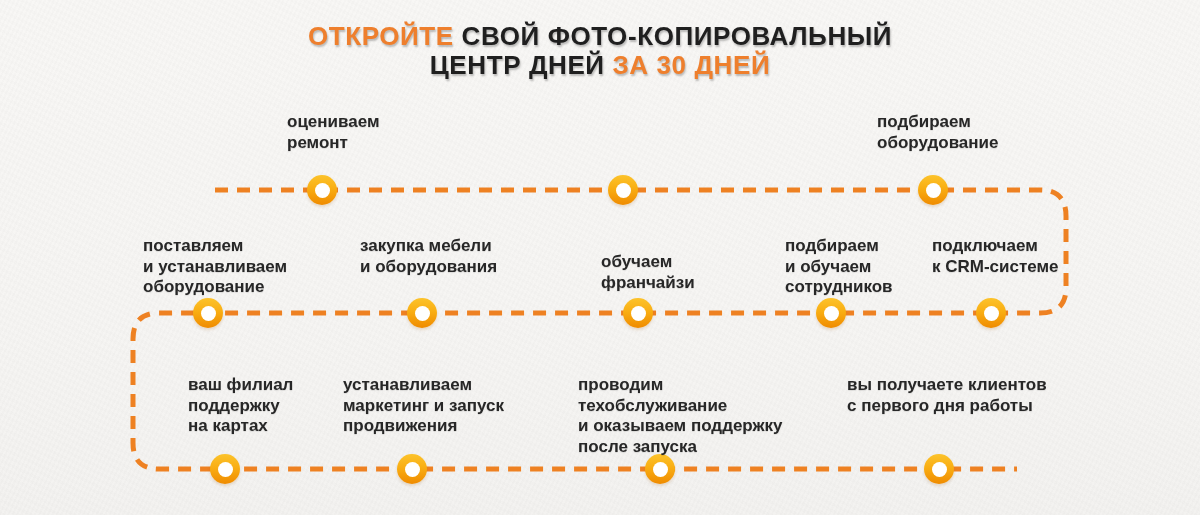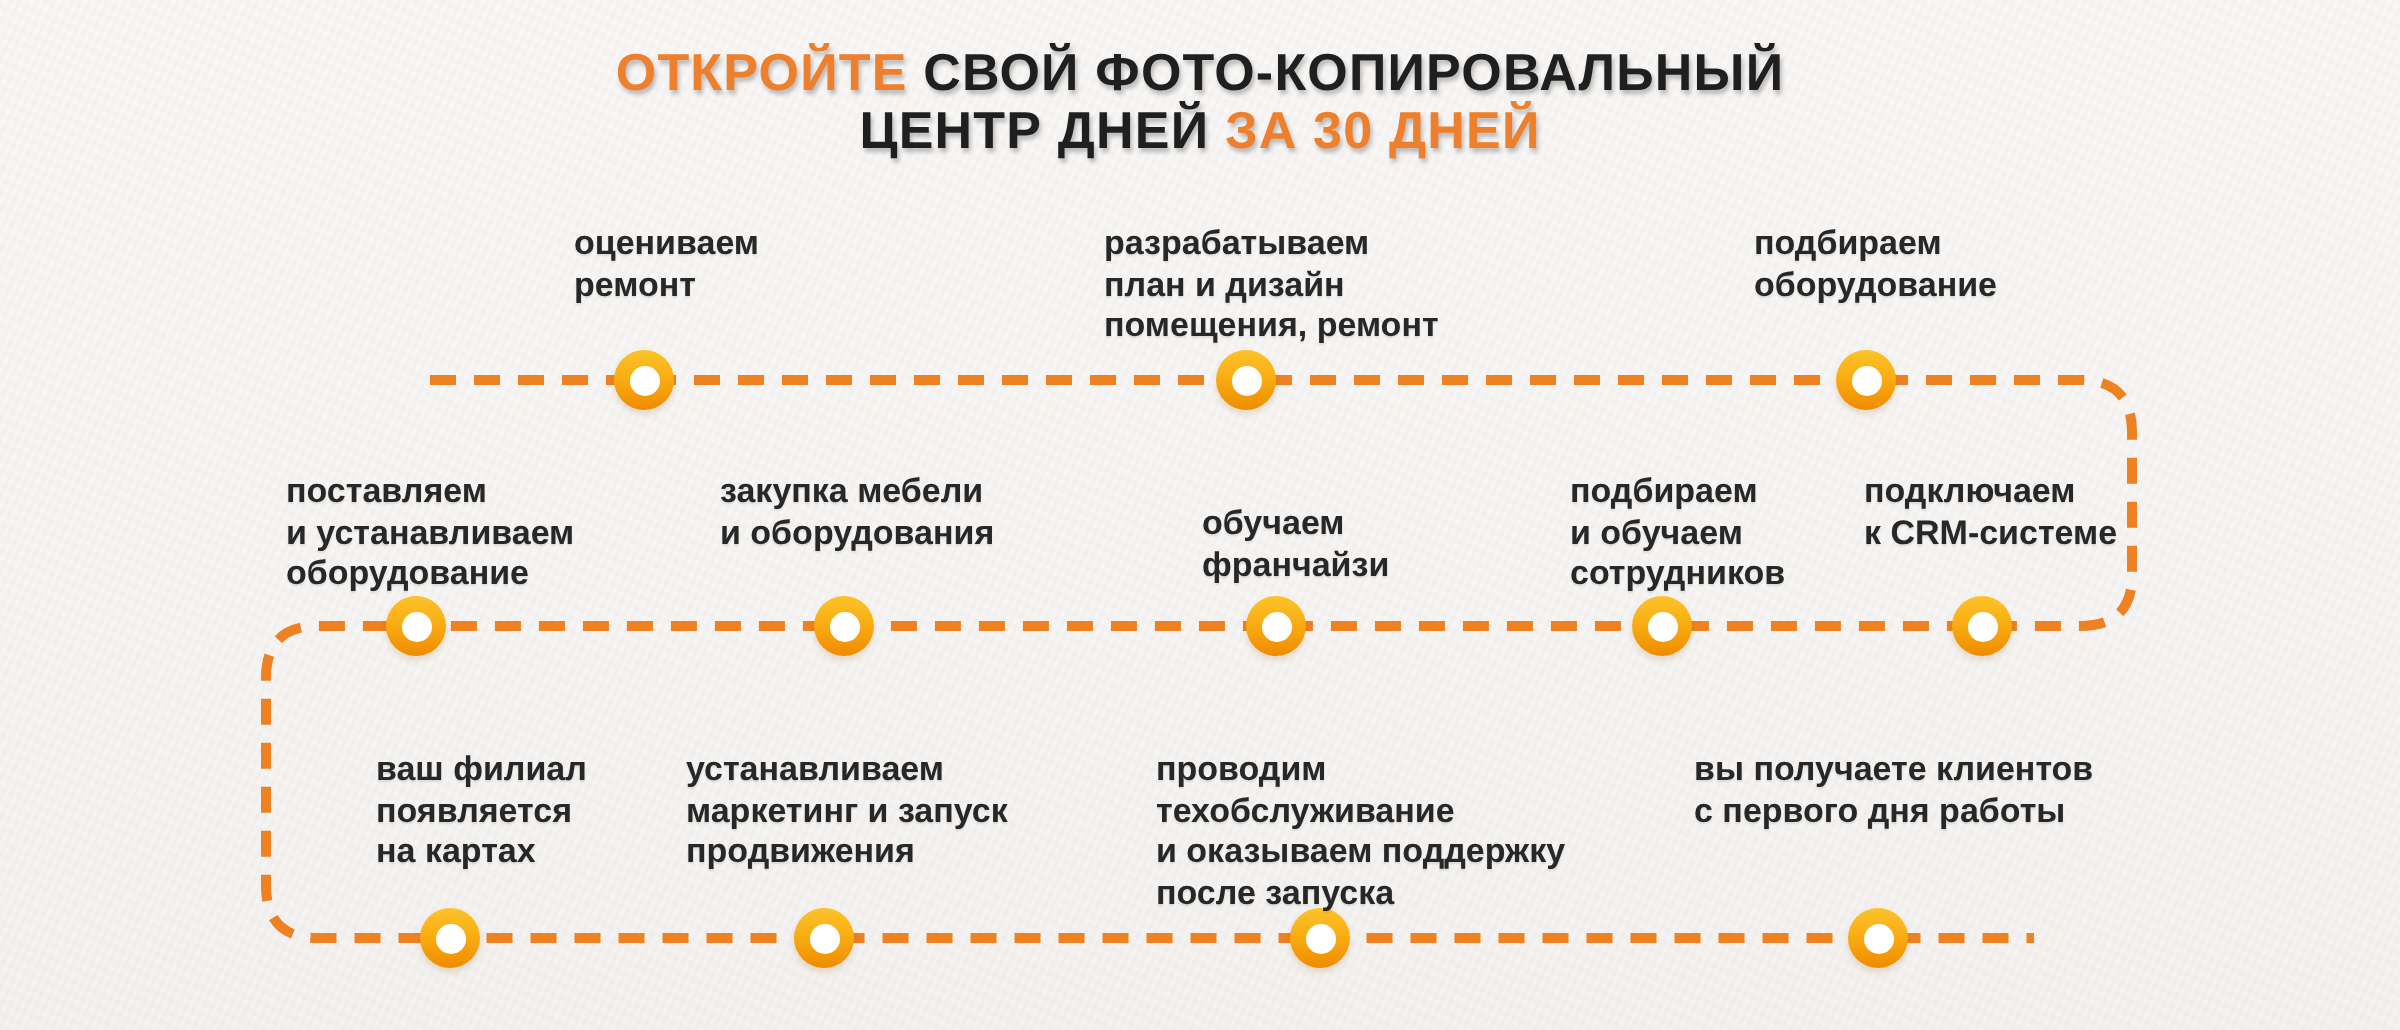--- a/index.html
+++ b/index.html
@@ -97,41 +97,38 @@
     </div>
   <div class="node" style="left:660px;top:469px">
       <div class="hole"></div>
     </div>
   <div class="node" style="left:939px;top:469px">
       <div class="hole"></div>
     </div>
 
   <div class="step-label" style="left:287px;top:112px">оцениваем
 ремонт</div>
-  <div class="step-label" style="left:552px;top:112px">разрабатываем
-план и дизайн
-помещения, ремонт</div>
   <div class="step-label" style="left:877px;top:112px">подбираем
 оборудование</div>
 
   <div class="step-label" style="left:143px;top:236px">поставляем
 и устанавливаем
 оборудование</div>
   <div class="step-label" style="left:360px;top:236px">закупка мебели
 и оборудования</div>
   <div class="step-label" style="left:601px;top:252px">обучаем
 франчайзи</div>
   <div class="step-label" style="left:785px;top:236px">подбираем
 и обучаем
 сотрудников</div>
   <div class="step-label" style="left:932px;top:236px">подключаем
 к CRM-системе</div>
 
   <div class="step-label" style="left:188px;top:375px">ваш филиал
-появляется
+поддержку
 на картах</div>
   <div class="step-label" style="left:343px;top:375px">устанавливаем
 маркетинг и запуск
 продвижения</div>
   <div class="step-label" style="left:847px;top:375px">вы получаете клиентов
 с первого дня работы</div>
   <div class="step-label" style="left:578px;top:375px">проводим
 техобслуживание
 и оказываем поддержку
 после запуска</div>

